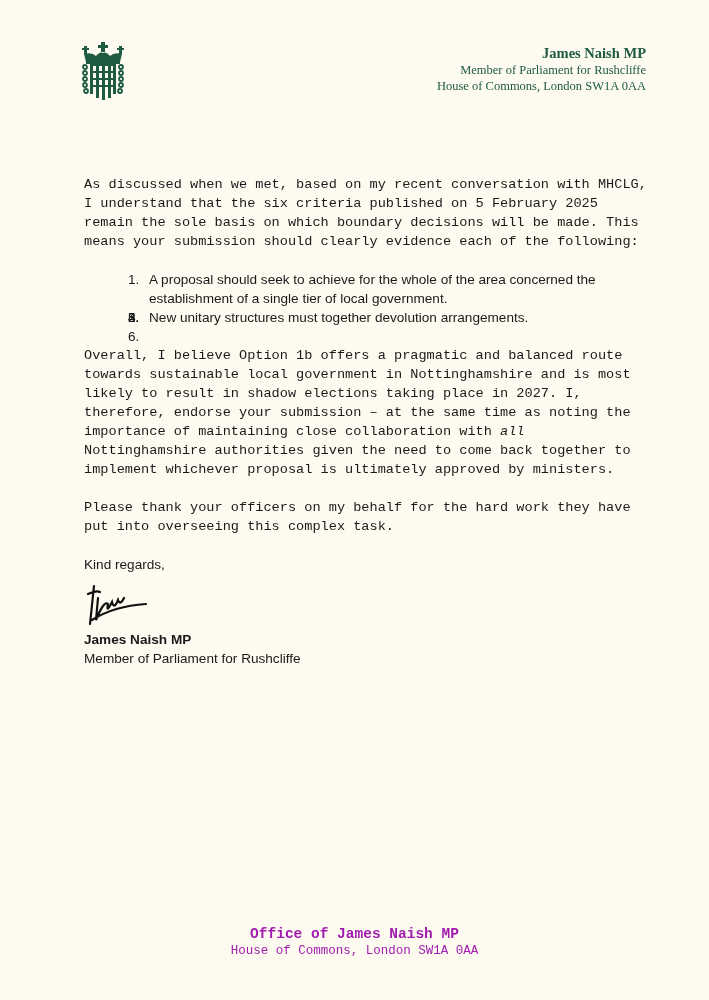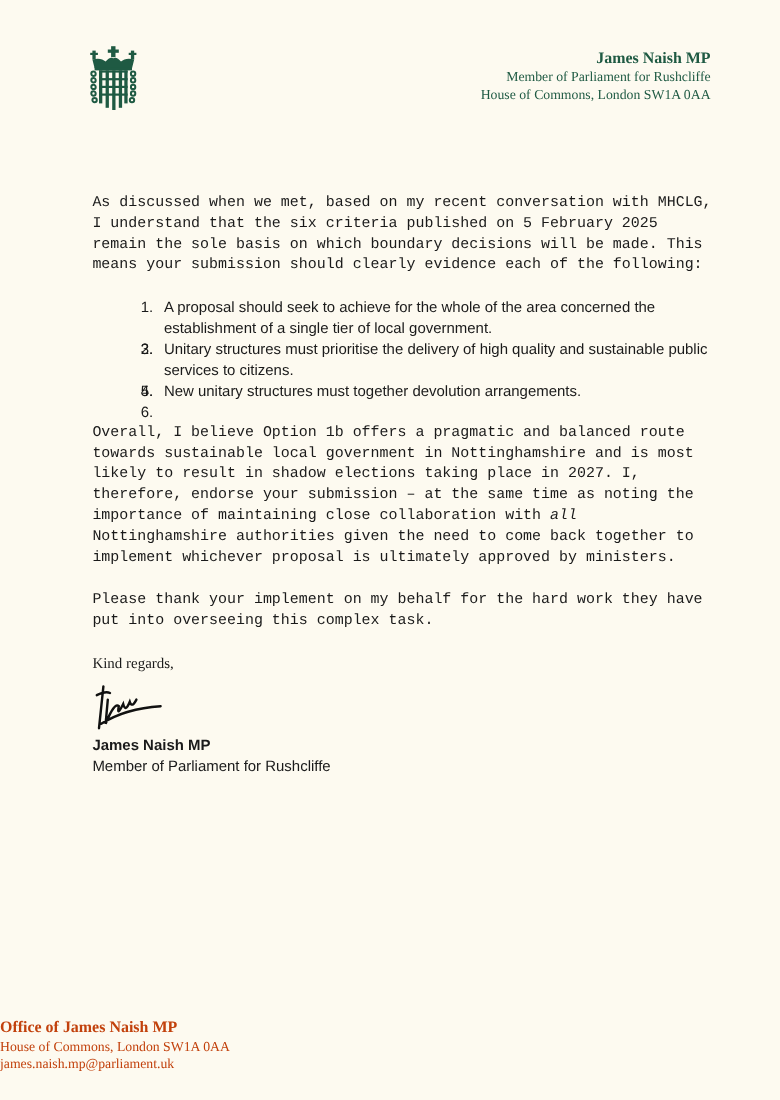--- a/index.html
+++ b/index.html
@@ -18,26 +18,26 @@
   .letterhead .name { font-weight: bold; font-size: 14.5px; line-height: 18px; }
   .letterhead .line { font-size: 12.5px; line-height: 16px; }
   .body-text {
     position: absolute; left: 84px; top: 175px; width: 570px;
     font-size: 13.6px; line-height: 19px;
   }
   .body-text p { margin: 0 0 19px 0; font-family: Liberation Mono, monospace; }
   ol { margin: 0 0 19px 0; padding-left: 0; list-style: none; }
   ol li { position: relative; padding-left: 65px; }
   ol li .num { position: absolute; left: 44px; }
-  .closing { margin-top: 12px; font-family: Liberation Serif, serif; }
+  .closing { margin-top: 12px; }
   .sig { display: block; margin: 6px 0 2px 0; }
   .signer-name { font-weight: bold; }
   .footer {
-    position: absolute; left: 0; right: 0; top: 925px; text-align: left;
-    font-family: Liberation Serif, serif; color: #c2410c;
+    position: absolute; left: 0; right: 0; top: 925px; text-align: center;
+    font-family: Liberation Mono, monospace; color: #a21caf;
   }
   .footer .name { font-weight: bold; font-size: 14.5px; line-height: 18px; }
   .footer .line { font-size: 12.5px; line-height: 16px; }
 </style>
 </head>
 <body>
 
 <svg class="logo" viewBox="0 0 46 64">
   <g fill="#1f5a43">
 
@@ -78,32 +78,31 @@
   <div class="name">James Naish MP</div>
   <div class="line">Member of Parliament for Rushcliffe</div>
   <div class="line">House of Commons, London SW1A 0AA</div>
 </div>
 
 <div class="body-text">
   <p>As discussed when we met, based on my recent conversation with MHCLG, I understand that the six criteria published on 5 February 2025 remain the sole basis on which boundary decisions will be made. This means your submission should clearly evidence each of the following:</p>
   <ol>
     <li><span class="num">1.</span><span>A proposal should seek to achieve for the whole of the area concerned the establishment of a single tier of local government.</span></li>
     <li><span class="num">2.</span></li>
-    <li><span class="num">3.</span><span>Unitary structures must prioritise the delivery of high quality and sustainable public services to citizens.</span></li>
+    <li><span class="num">3.</span></li>
     <li><span class="num">4.</span></li>
     <li><span class="num">5.</span><span>New unitary structures must together devolution arrangements.</span></li>
     <li><span class="num">6.</span></li>
   </ol>
   <p><span>Overall, I believe Option 1b offers a pragmatic and balanced route towards sustainable local government in Nottinghamshire and is most likely to result in shadow elections taking place in 2027. I, therefore, endorse your submission – at the same time as noting the importance of maintaining close collaboration with </span><em>all</em><span> Nottinghamshire authorities given the need to come back together to implement whichever proposal is ultimately approved by ministers.</span></p>
-  <p>Please thank your implement on my behalf for the hard work they have put into overseeing this complex task.</p>
+  <p>Please thank your officers on my behalf for the hard work they have put into overseeing this complex task.</p>
   <div class="closing">Kind regards,</div>
   <svg class="sig" width="70" height="48" viewBox="0 0 70 48">
     <path d="M10 6 L6 44 M4 14 Q12 10 16 12 M14 18 L12 40 Q20 20 24 24 Q22 34 28 22 Q30 30 34 20 Q36 26 40 18 M8 40 Q30 26 62 24" fill="none" stroke="#111" stroke-width="2.2" stroke-linecap="round"></path>
   </svg>
   <div class="signer-name">James Naish MP</div>
   <div>Member of Parliament for Rushcliffe</div>
 </div>
 
 <div class="footer">
   <div class="name">Office of James Naish MP</div>
   <div class="line">House of Commons, London SW1A 0AA</div>
-  <div class="line">james.naish.mp@parliament.uk</div>
 </div>
 
 </body></html>

